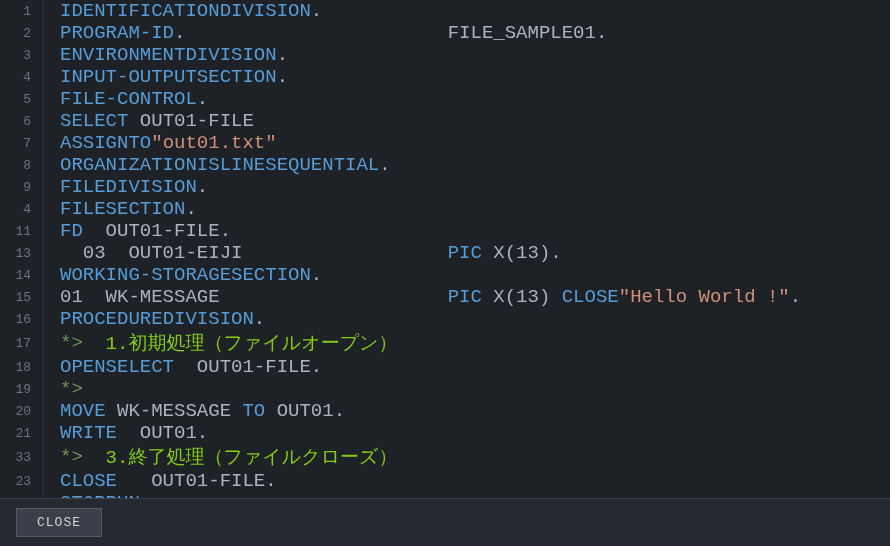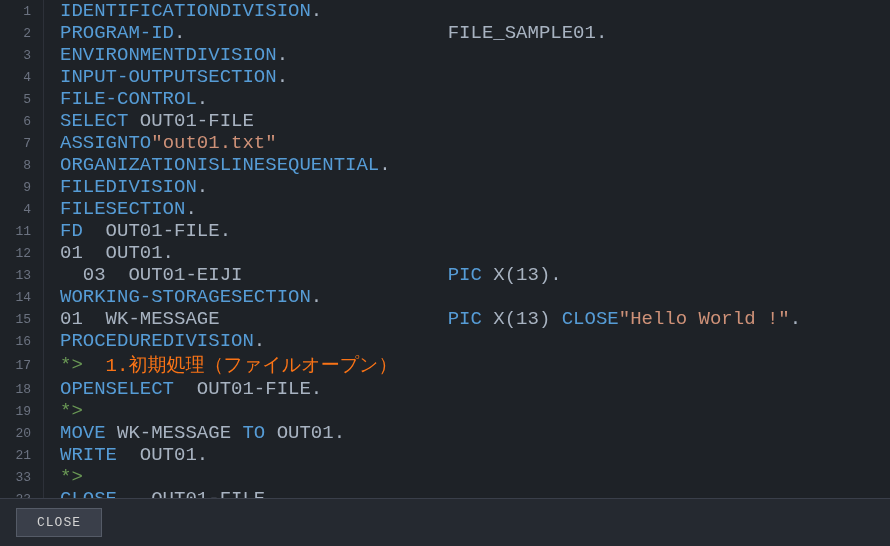--- a/index.html
+++ b/index.html
@@ -64,21 +64,21 @@
 
     .string {
       color: #ce9178;
     }
 
     .comment-marker {
       color: #6a9955;
     }
 
     .japanese {
-      color: #f97316;
+      color: #84cc16;
     }
 
     .bottom-bar {
       position: fixed;
       bottom: 0;
       left: 0;
       width: 890px;
       height: 48px;
       background-color: #252930;
       border-top: 1px solid #3a3f4a;
@@ -141,24 +141,20 @@
       </div>
       <div class="code-row">
         <span class="line-number">4</span>
         <span class="code-line"><span class="keyword">FILE</span>                              <span class="keyword">SECTION</span>.</span>
       </div>
       <div class="code-row">
         <span class="line-number">11</span>
         <span class="code-line"><span class="keyword">FD</span>  OUT01-FILE.</span>
       </div>
       <div class="code-row">
-        <span class="line-number">12</span>
-        <span class="code-line">01  OUT01.</span>
-      </div>
-      <div class="code-row">
         <span class="line-number">13</span>
         <span class="code-line">  03  OUT01-EIJI                  <span class="keyword">PIC</span> X(13).</span>
       </div>
       <div class="code-row">
         <span class="line-number">14</span>
         <span class="code-line"><span class="keyword">WORKING-STORAGE</span>                   <span class="keyword">SECTION</span>.</span>
       </div>
       <div class="code-row">
         <span class="line-number">15</span>
         <span class="code-line">01  WK-MESSAGE                    <span class="keyword">PIC</span> X(13) <span class="keyword">CLOSE</span> <span class="string">"Hello World !"</span>.</span>
@@ -182,21 +178,21 @@
       <div class="code-row">
         <span class="line-number">20</span>
         <span class="code-line">    <span class="keyword">MOVE</span> WK-MESSAGE <span class="keyword">TO</span> OUT01.</span>
       </div>
       <div class="code-row">
         <span class="line-number">21</span>
         <span class="code-line">    <span class="keyword">WRITE</span>  OUT01.</span>
       </div>
       <div class="code-row">
         <span class="line-number">33</span>
-        <span class="code-line"><span class="comment-marker">*&gt;</span></span>
+        <span class="code-line"><span class="comment-marker">*&gt;</span><span class="japanese">  3.終了処理（ファイルクローズ）</span></span>
       </div>
       <div class="code-row">
         <span class="line-number">23</span>
         <span class="code-line">    <span class="keyword">CLOSE</span>   OUT01-FILE.</span>
       </div>
       <div class="code-row">
         <span class="line-number">24</span>
         <span class="code-line"><span class="keyword">STOP</span> <span class="keyword">RUN</span>.</span>
       </div>
     </div>

